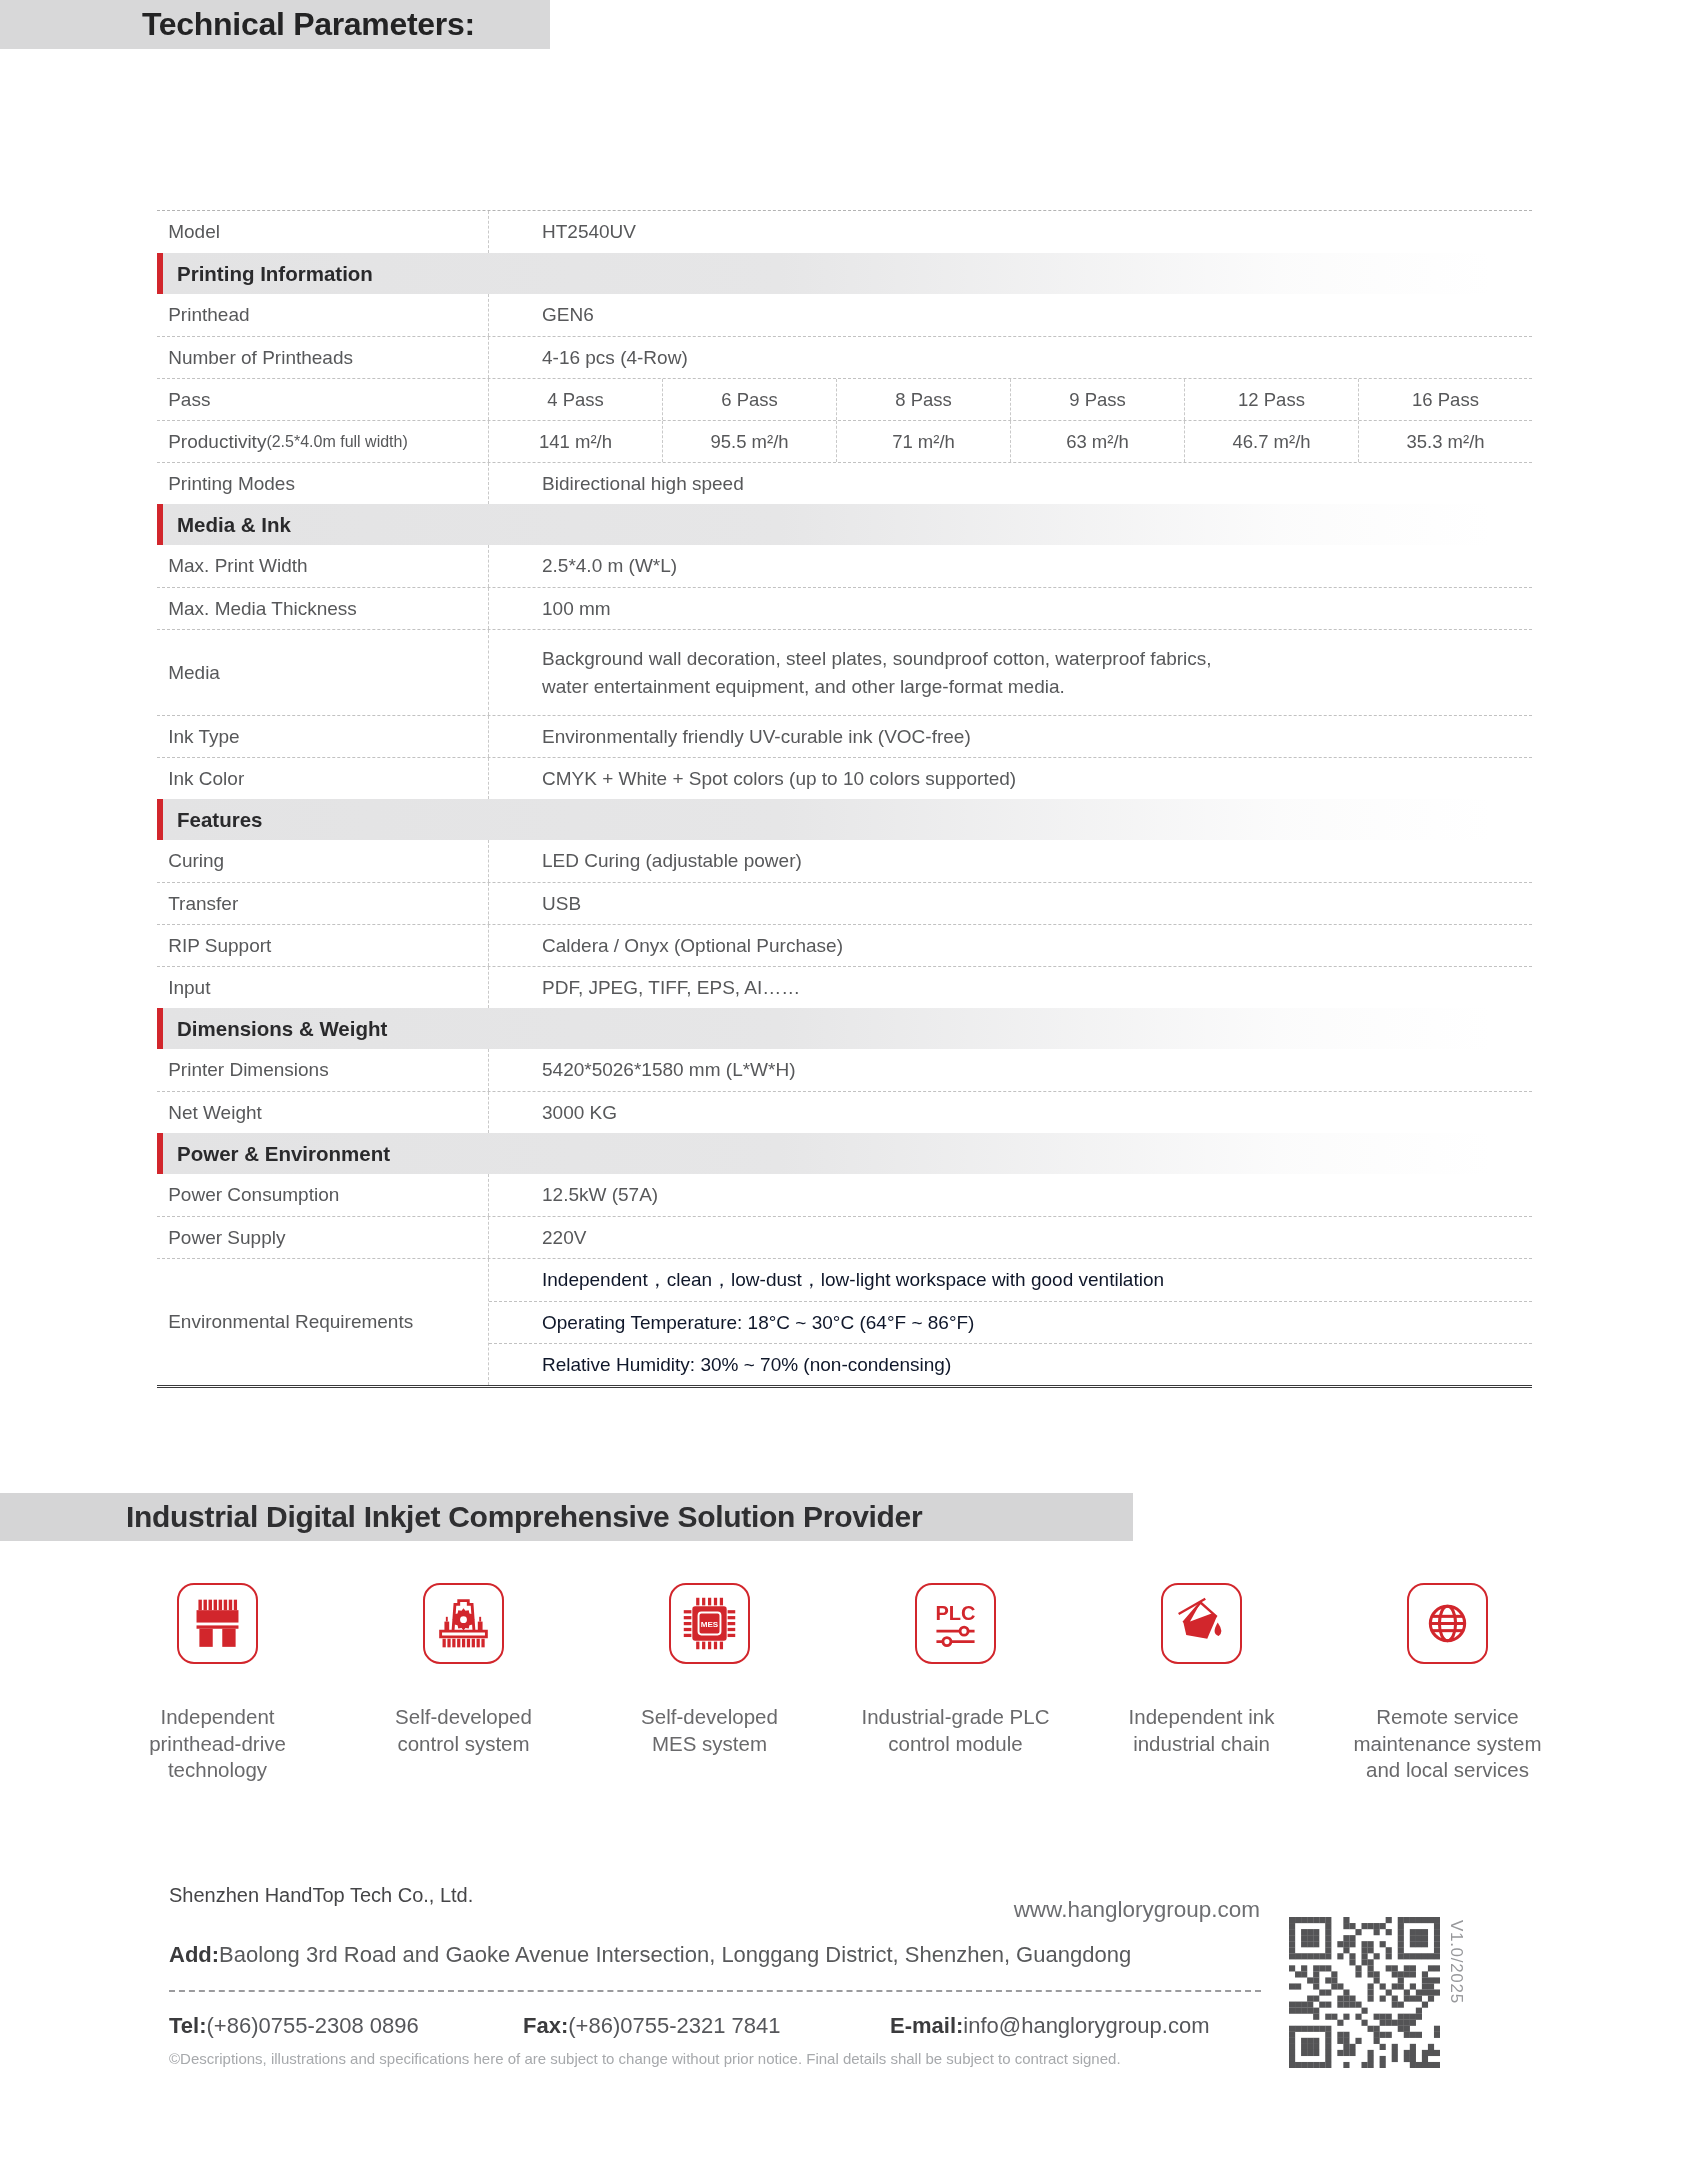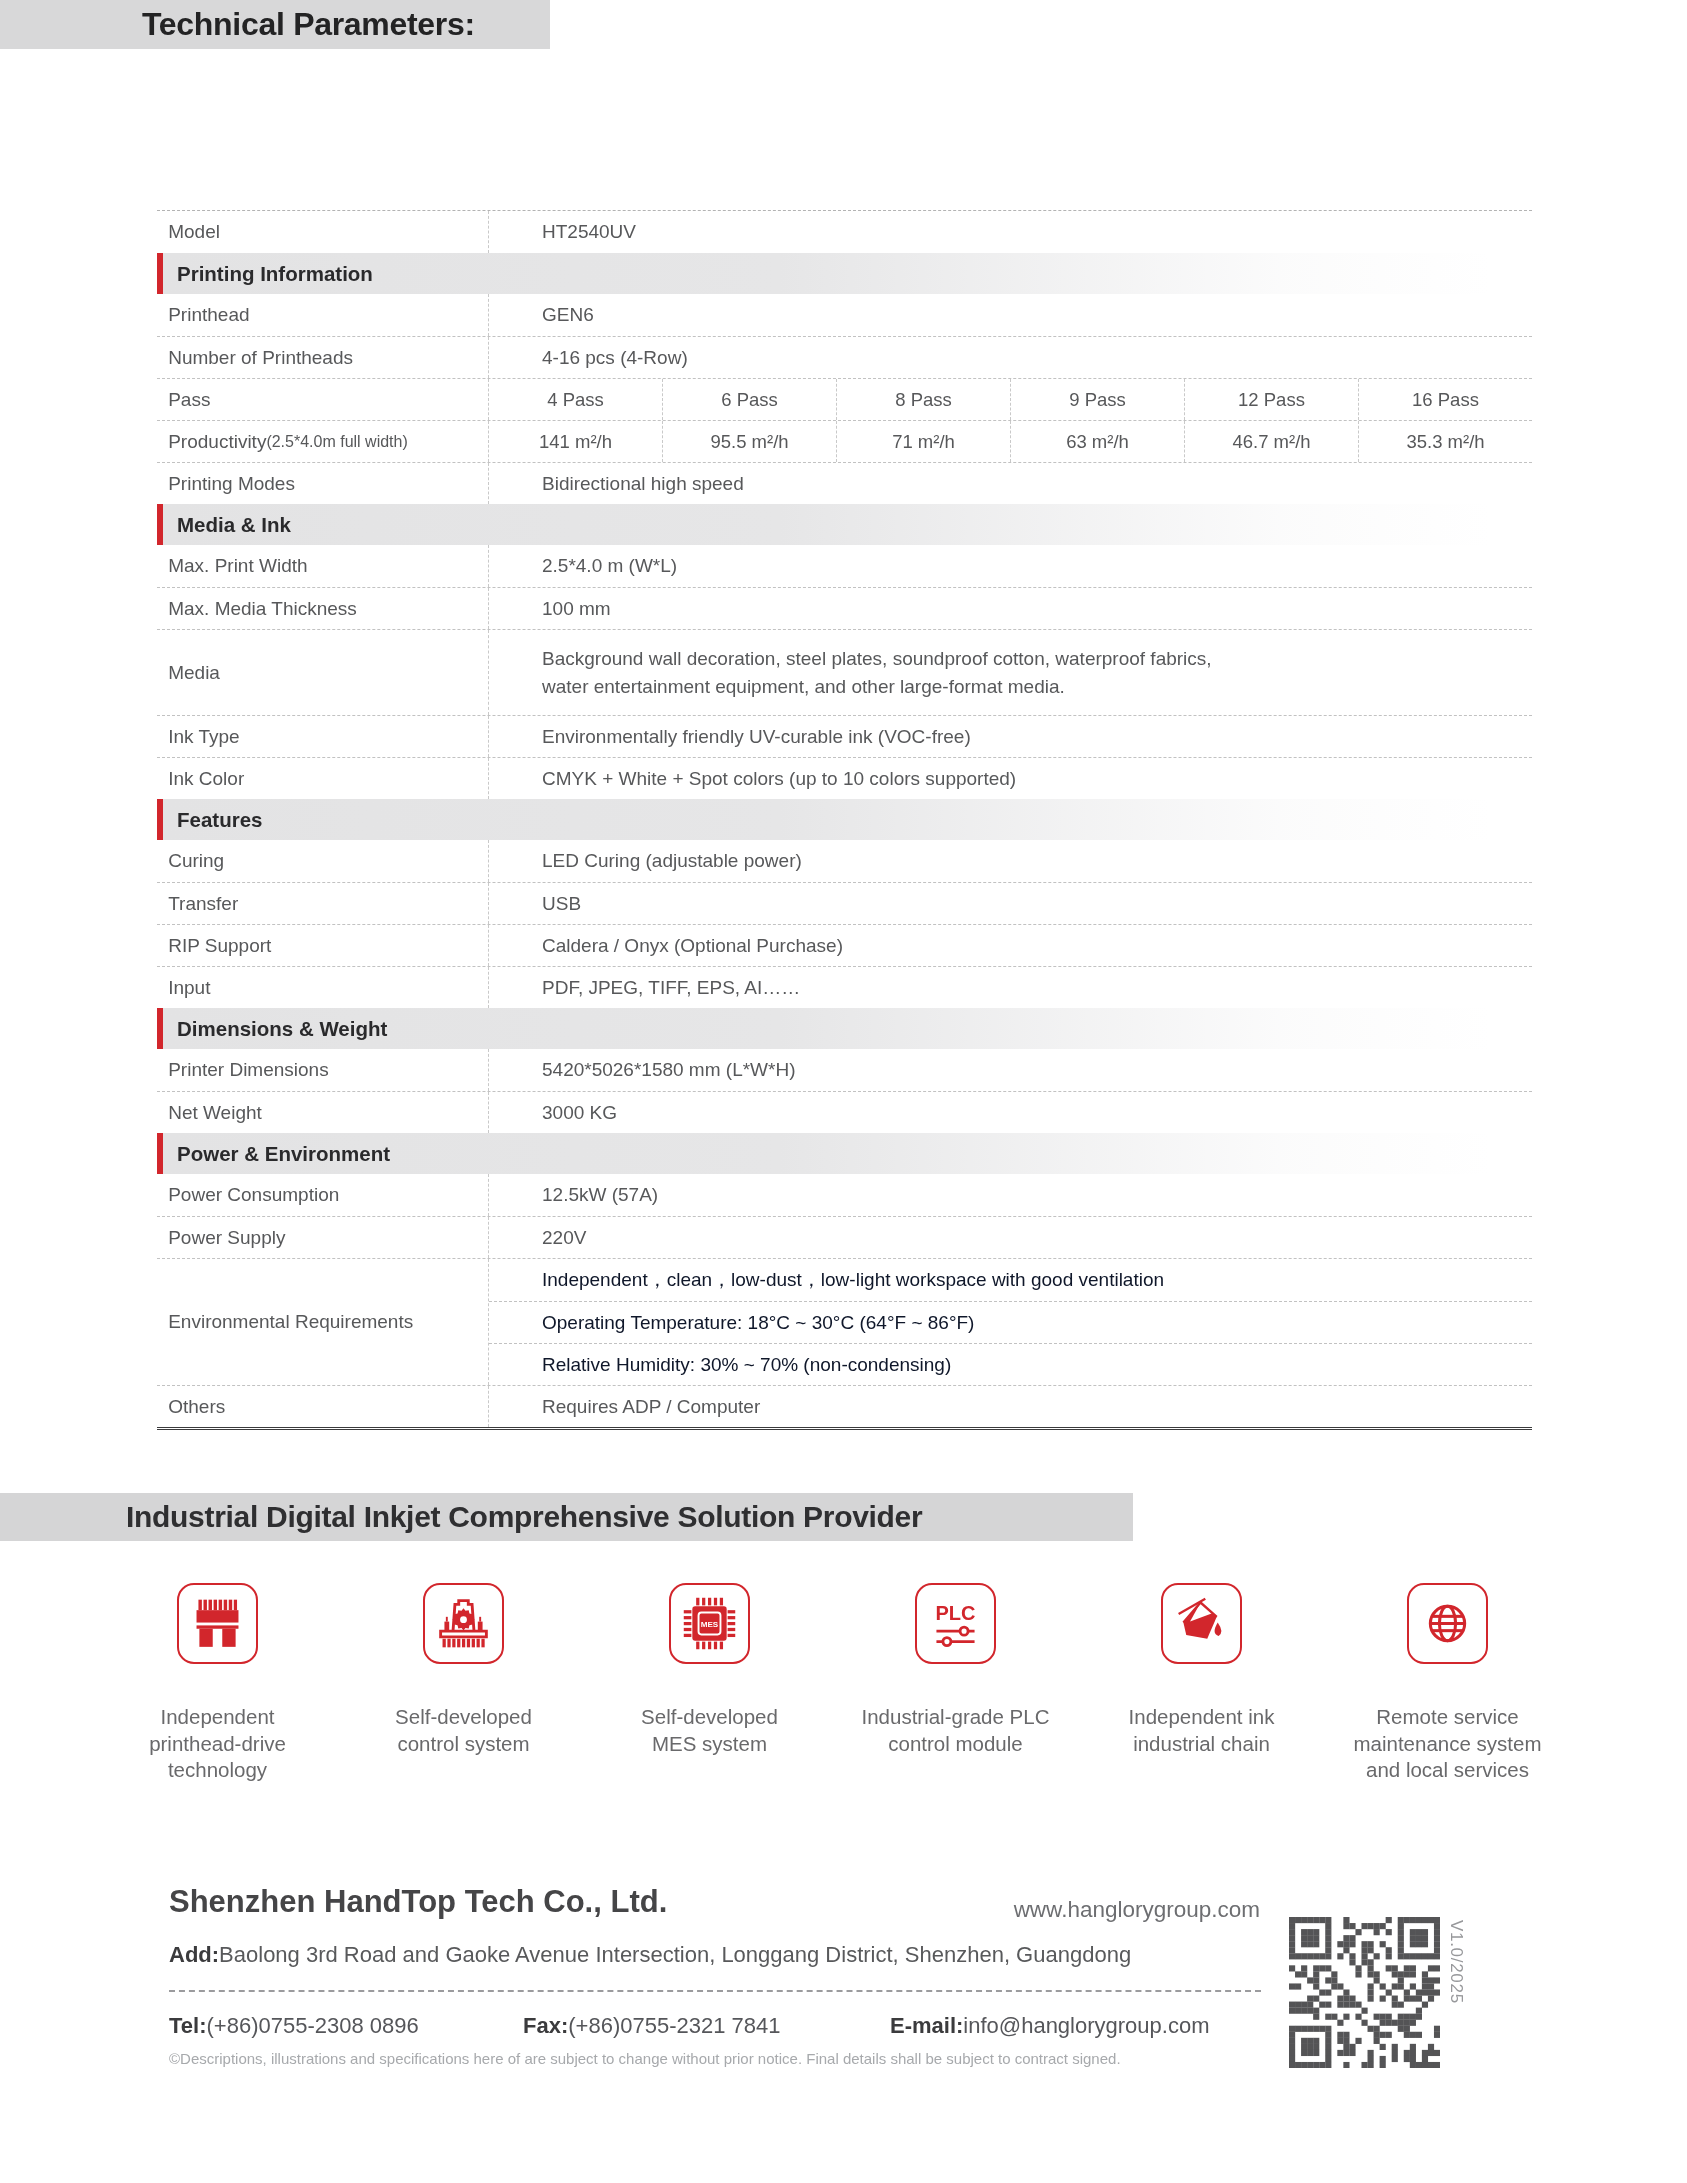--- a/index.html
+++ b/index.html
@@ -75,21 +75,21 @@
     display:flex; align-items:center; justify-content:center; background:#fff;
   }
   .icon-box svg { width:61px; height:61px; display:block; }
   .feature-label {
     margin-top:40px; font-size:20.5px; line-height:26.5px; color:#69696B;
     text-align:center; white-space:pre-line;
   }
   
   .footer-company {
     position:absolute; left:169px; top:1884px;
-    font-size:31px; font-weight:700; color:#454547;
+    font-size:20px; font-weight:400; color:#454547;
   }
   .footer-website {
     position:absolute; right:427px; top:1897px;
     font-size:22.5px; color:#6D6E71; text-decoration:none;
   }
   .footer-address { position:absolute; left:169px; top:1942px; font-size:22px; color:#58595B; }
   .footer-address .lbl { font-weight:700; color:#3B3B3D; }
   .footer-dash {
     position:absolute; left:169px; top:1990px; width:1092px; height:0;
     border-top:2px dashed #9B9B9E;
@@ -260,26 +260,20 @@
     </div>
     <div class="t-row sep">
       <div class="t-label">
         <span>Environmental Requirements</span>
       </div>
       <div class="t-group">
         <div class="t-subrow">Independent，clean，low-dust，low-light workspace with good ventilation</div>
         <div class="t-subrow">Operating Temperature: 18°C ~ 30°C (64°F ~ 86°F)</div>
         <div class="t-subrow">Relative Humidity: 30% ~ 70% (non-condensing)</div>
       </div>
-    </div>
-    <div class="t-row sep">
-      <div class="t-label">
-        <span>Others</span>
-      </div>
-      <div class="t-value">Requires ADP / Computer</div>
     </div>
   </div>
 
 <div class="banner-band">
   <div class="banner-text">Industrial Digital Inkjet Comprehensive Solution Provider</div>
 </div>
 
 <div class="features">
     <div class="feature-item">
       <div class="icon-box">

